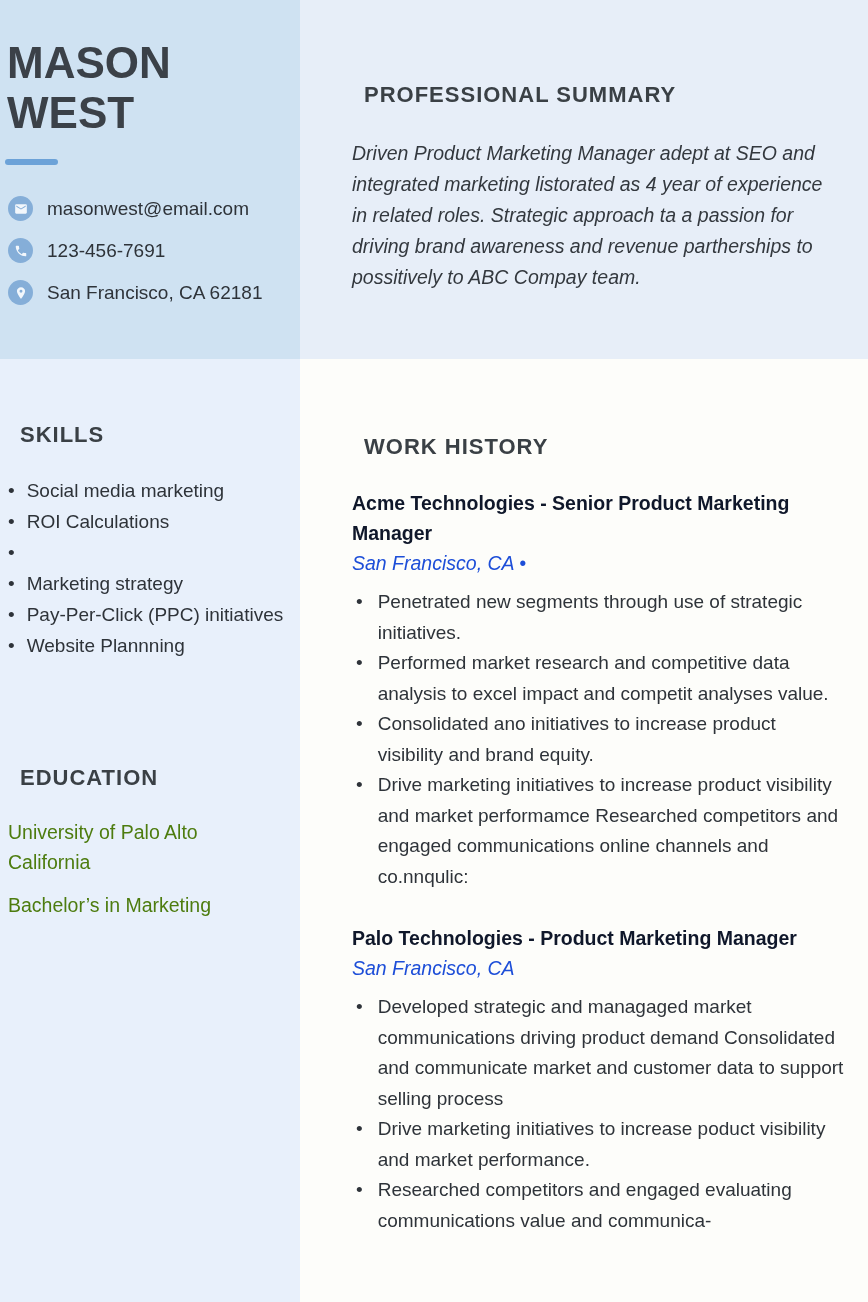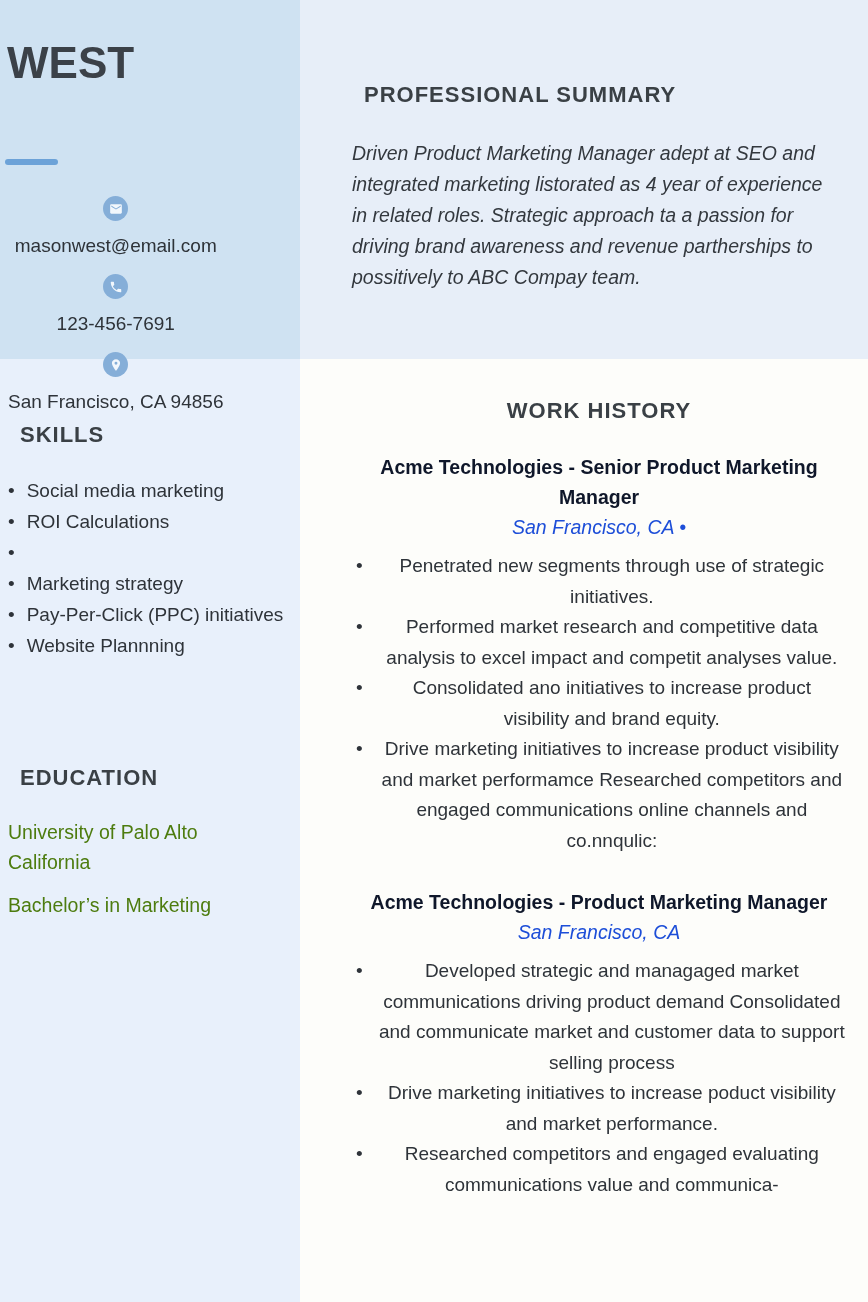--- a/index.html
+++ b/index.html
@@ -16,21 +16,21 @@
   .panel-header-left{position:absolute;left:0;top:0;width:300px;height:359px;background:#cfe2f2;}
   .panel-header-right{position:absolute;left:300px;top:0;width:568px;height:359px;background:#e7eef8;}
   .panel-sidebar-lower{position:absolute;left:0;top:359px;width:300px;height:943px;background:#e8f0fb;}
 
   
   .name{position:absolute;left:7px;top:38px;font-size:44px;line-height:50px;font-weight:800;color:#3b4148;letter-spacing:0px;}
   .accent-line{position:absolute;left:5px;top:159px;width:53px;height:6px;background:#6ca2d8;border-radius:3px;}
 
   
   .contacts{position:absolute;left:8px;top:196px;display:flex;flex-direction:column;gap:17px;}
-  .contact-row{display:flex;align-items:center;gap:14px;flex-direction:column;}
+  .contact-row{display:flex;align-items:center;gap:14px;}
   .contact-icon{width:25px;height:25px;border-radius:50%;background:#85aed8;display:flex;align-items:center;justify-content:center;flex:0 0 auto;}
   .contact-icon svg{width:14px;height:14px;fill:#f2f7fc;}
   .contact-text{font-size:19px;color:#2e3339;}
 
   
   .sec-heading{font-size:22px;font-weight:700;letter-spacing:1px;color:#3a4045;margin:12px;}
 
   
   .summary-block{position:absolute;left:352px;top:70px;width:482px;}
   .summary-text{margin:30px 0 0 0;font-size:19.5px;line-height:31px;color:#33383e;font-style:italic;}
@@ -40,38 +40,39 @@
   .side-list{margin:28px 0 0 0;padding:0;list-style:none;}
   .side-list .bullet{display:flex;gap:12px;font-size:19px;line-height:29px;color:#2e3339;margin-bottom:2px;}
   .dot{flex:0 0 auto;}
 
   
   .education-block{position:absolute;left:8px;top:753px;width:270px;}
   .edu-line{margin:26px 0 0 0;font-size:19.5px;line-height:30px;color:#4d7c0f;}
   .edu-degree{margin-top:13px;}
 
   
-  .work-block{position:absolute;left:352px;top:386px;width:494px;text-align:center;}
+  .work-block{position:absolute;left:352px;top:422px;width:494px;}
   .job{margin-top:28px;}
   .job + .job{margin-top:31px;}
   .job-title{margin:0;font-size:19.5px;line-height:30px;font-weight:700;color:#0f172a;}
   .job-location{margin:0;font-size:19.5px;line-height:30px;font-style:italic;color:#1d4ed8;}
   .job-bullets{margin:9px 0 0 4px;padding:0;list-style:none;}
   .job-bullets .bullet{display:flex;gap:15px;font-size:19px;line-height:30.5px;color:#2e3339;margin-bottom:0px;}
 </style>
 </head>
 <body>
 
 <div class="page">
 
   <div class="panel-header-left"></div>
   <div class="panel-header-right"></div>
   <div class="panel-sidebar-lower"></div>
 
   <div class="name">
+    <div>MASON</div>
     <div>WEST</div>
   </div>
   <div class="accent-line"></div>
 
   <div class="contacts">
     <div class="contact-row">
       <span class="contact-icon">
         <svg viewBox="0 0 24 24">
             <path d="M20 4H4c-1.1 0-1.99.9-1.99 2L2 18c0 1.1.9 2 2 2h16c1.1 0 2-.9 2-2V6c0-1.1-.9-2-2-2zm0 4-8 5-8-5V6l8 5 8-5v2z"></path>
           </svg>
@@ -85,21 +86,21 @@
           </svg>
       </span>
       <span class="contact-text">123-456-7691</span>
     </div>
     <div class="contact-row">
       <span class="contact-icon">
         <svg viewBox="0 0 24 24">
             <path d="M12 2C8.13 2 5 5.13 5 8.5c0 5.25 7 13.5 7 13.5s7-8.25 7-13.5C19 5.13 15.87 2 12 2zm0 9.5a2.5 2.5 0 1 1 0-5 2.5 2.5 0 0 1 0 5z"></path>
           </svg>
       </span>
-      <span class="contact-text">San Francisco, CA 94856</span>
+      <span class="contact-text">San Francisco, CA 62181</span>
     </div>
   </div>
 
   <div class="summary-block">
     <h2 class="sec-heading">PROFESSIONAL SUMMARY</h2>
     <p class="summary-text">Driven Product Marketing Manager adept at SEO and integrated marketing listorated as 4 year of experience in related roles. Strategic approach ta a passion for driving brand awareness and revenue partherships to possitively to ABC Compay team.</p>
   </div>
 
   <div class="skills-block">
     <h2 class="sec-heading">SKILLS</h2>
@@ -156,21 +157,21 @@
             <span>Consolidated ano initiatives to increase product visibility and brand equity.</span>
           </li>
         <li class="bullet">
             <span class="dot">•</span>
             <span>Drive marketing initiatives to increase product visibility and market performamce Researched competitors and engaged communications online channels and co.nnqulic:</span>
           </li>
       </ul>
     </div>
 
     <div class="job">
-      <p class="job-title">Acme Technologies - Product Marketing Manager</p>
+      <p class="job-title">Palo Technologies - Product Marketing Manager</p>
       <p class="job-location">San Francisco, CA</p>
       <ul class="job-bullets">
         <li class="bullet">
             <span class="dot">•</span>
             <span>Developed strategic and managaged market communications driving product demand Consolidated and communicate market and customer data to support selling process</span>
           </li>
         <li class="bullet">
             <span class="dot">•</span>
             <span>Drive marketing initiatives to increase poduct visibility and market performance.</span>
           </li>

